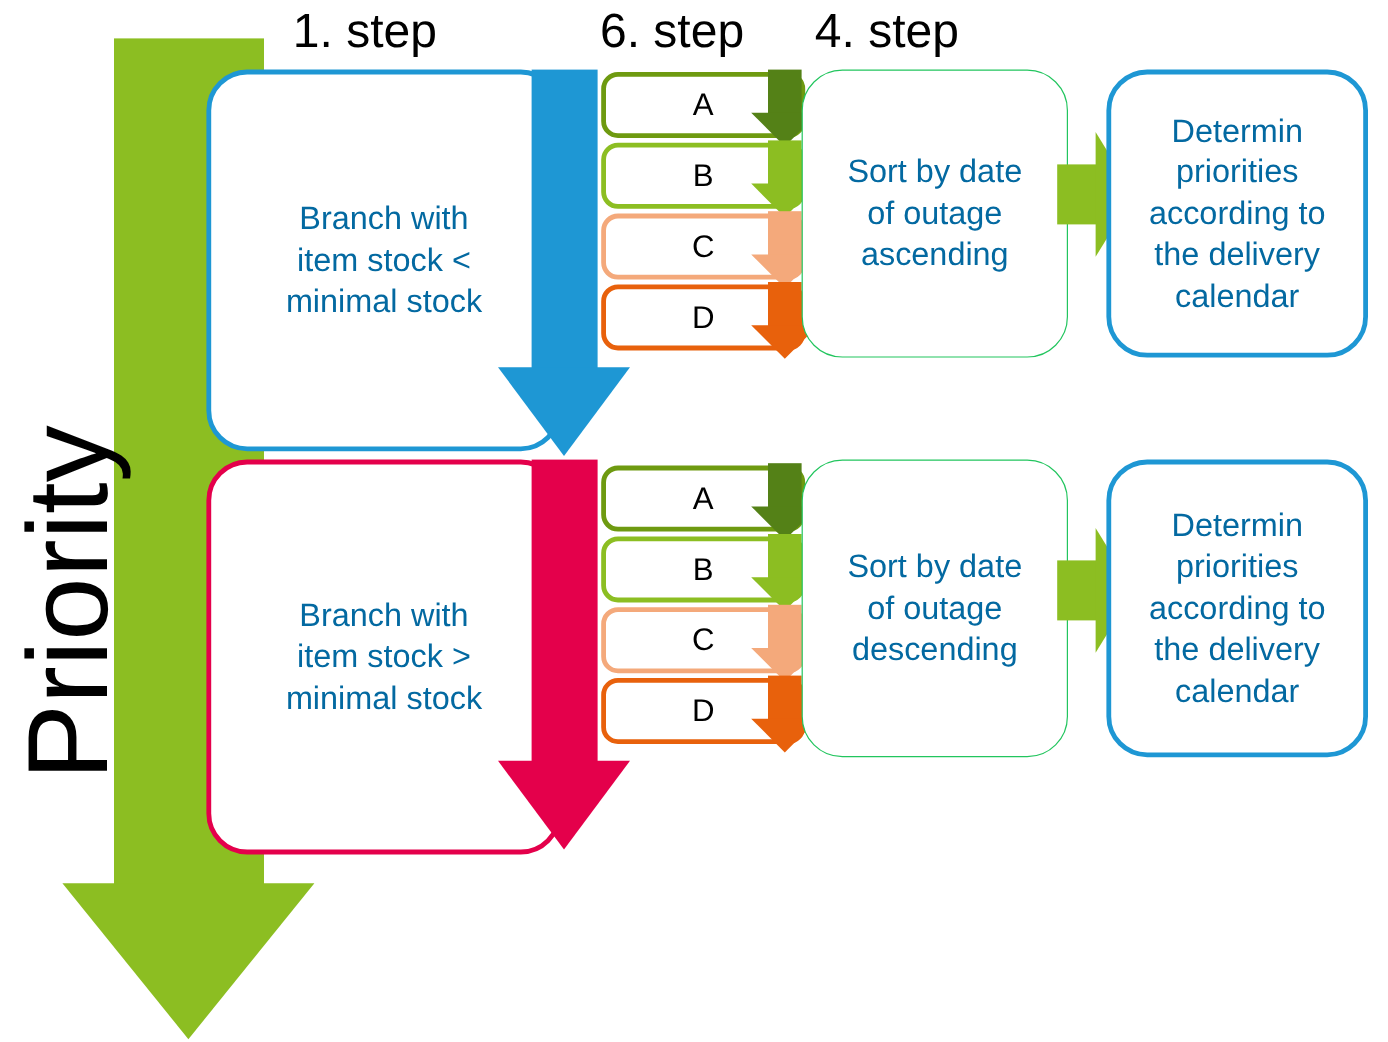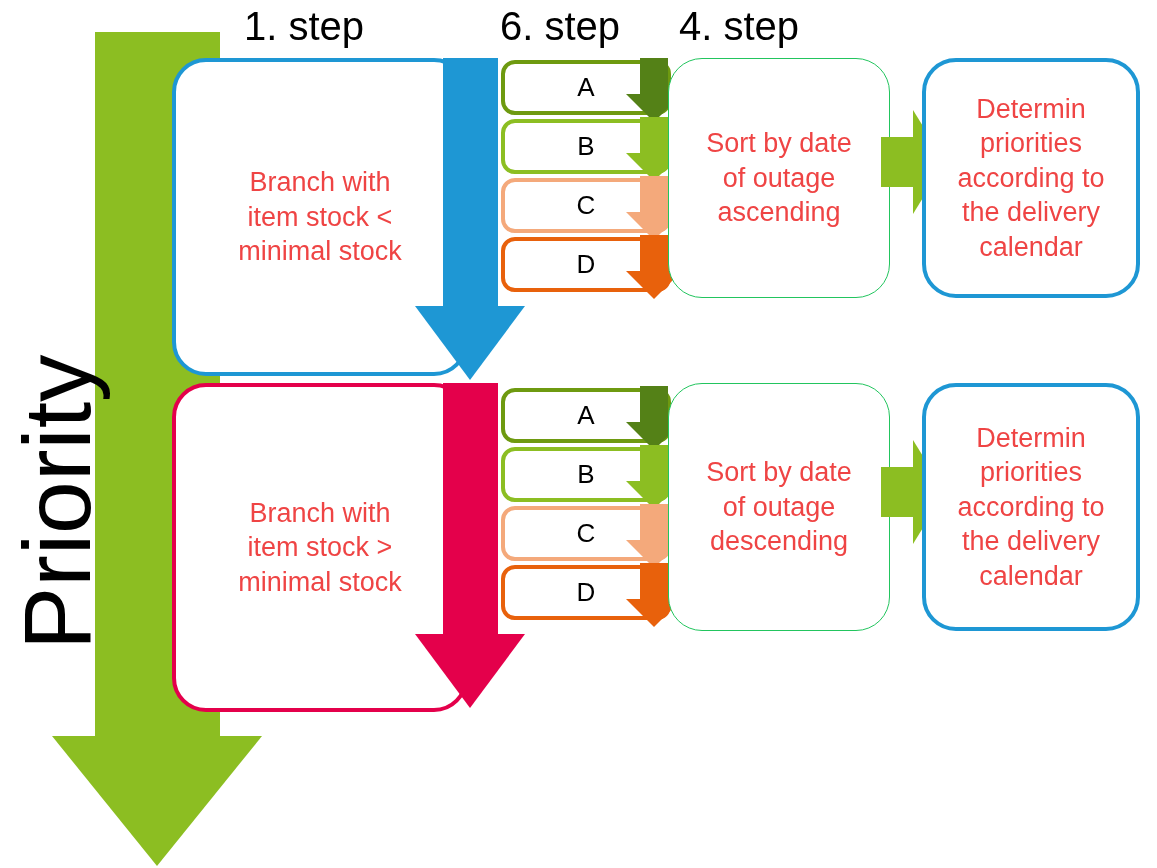--- a/index.html
+++ b/index.html
@@ -46,21 +46,21 @@
     background:#ffffff;
     border-radius:34px;
     box-sizing:border-box;
     display:flex;
     align-items:center;
     justify-content:center;
     text-align:center;
   }
   .rbox .txt{
     font-size:27px;
-    color:#ef4444;
+    color:#0369a1;
     line-height:1.28;
     font-family:"Liberation Sans", sans-serif;
   }
   .box-blue{border:4px solid #1E97D4;}
   .box-crimson{border:4px solid #E4004B;}
   .box-green{border:1px solid #22c55e;}
 
   
   .abcd{
     background:#ffffff;

